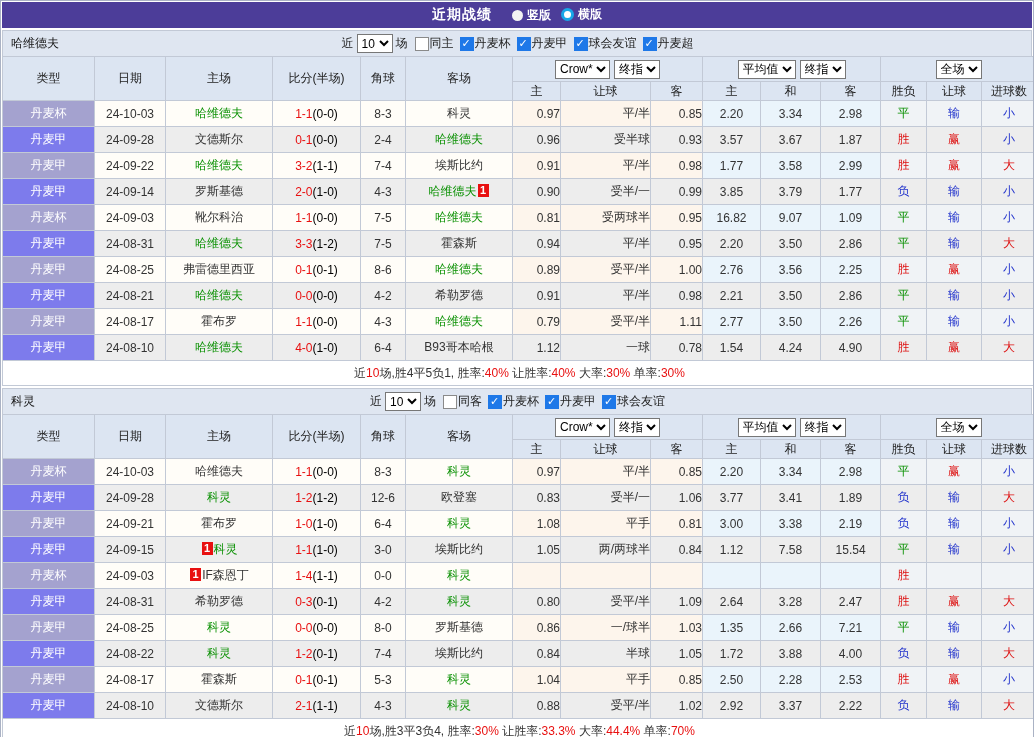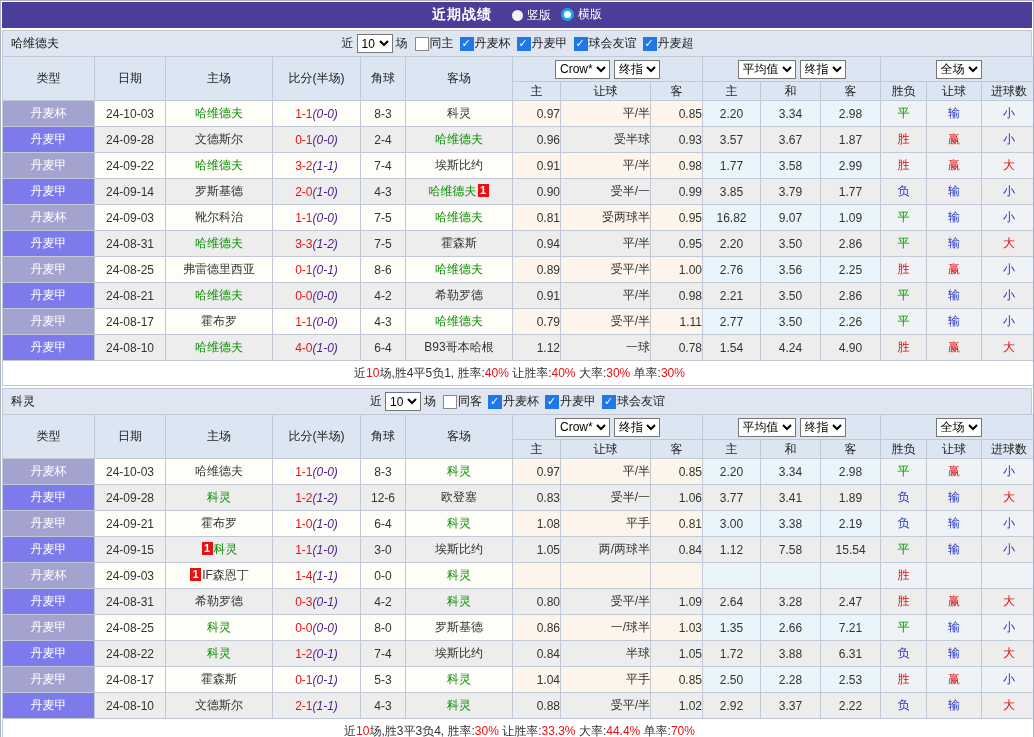--- a/index.html
+++ b/index.html
@@ -1,19 +1,19 @@
 <!DOCTYPE html>
 <html><head>
 <meta charset="utf-8">
 <style>
   html,body{margin:0;padding:0;background:#fff;}
   body{width:1034px;font-family:"Liberation Sans","DejaVu Sans",sans-serif;border:1px solid #aab2c4;box-sizing:border-box;padding:1px;}
   .title-bar{height:26px;background:#4c3d99;display:flex;align-items:center;justify-content:center;color:#fff;}
   .title{font-size:14px;font-weight:bold;letter-spacing:1px;margin-right:10px;}
-  .radio-label{font-size:12px;display:inline-flex;align-items:center;margin-left:10px;cursor:pointer;}
+  .radio-label{font-size:12px;display:inline-flex;align-items:center;margin-left:10px;cursor:pointer;font-weight:bold;}
   .radio{width:11px;height:11px;border-radius:50%;background:#f2f2f2;display:inline-block;margin-right:4px;}
   .radio.checked{width:7px;height:7px;background:#fff;border:3px solid #18a7e8;}
   .section{border-top:2px solid #fff;}
   .section-bar{position:relative;height:25px;background:#dfe6f1;border:1px solid #c2c9d6;border-bottom:none;display:flex;align-items:center;justify-content:center;font-size:12px;color:#222;}
   .team-name{position:absolute;left:8px;color:#111;}
   .controls{display:flex;align-items:center;}
   .controls select,.sel-th select{font-size:12px;height:19px;margin:0 2px;background:#fff;border:1px solid #777;}
   .ctl-txt{margin:0 1px;}
   .chk-label{display:inline-flex;align-items:center;margin-left:6px;cursor:pointer;}
   .cb{width:12px;height:12px;display:inline-block;border:1px solid #8a8a8a;background:#fff;margin-right:1px;position:relative;}
@@ -26,21 +26,21 @@
   tr.h2 th{height:18px;}
   tbody td{height:25px;color:#333;background:#fffdf8;}
   tbody td.c-crow{background:#fdf5ec;text-align:right;}
   tbody td.c-avg{background:#eaf4fb;}
   tbody td.c-res{background:#f0f3f6;}
   tbody tr.even td{background:#ededed;}
   tbody tr td.td-type{background:#a4a2cf;color:#fff;}
   tbody tr.even td.td-type{background:#7d7bec;}
   .t-green{color:#089000;}
   .score-ft{color:#e81010;}
-  .score-ht{color:#4c1d95;font-style:italic;}
+  .score-ht{color:#000000;}
   .badge{display:inline-block;background:#e81010;color:#fff;font-size:11px;font-weight:bold;line-height:13px;min-width:11px;height:13px;margin:0 1px;vertical-align:1px;}
   tfoot td{height:24px;background:#fff;color:#333;border:1px solid #c2c9d6;}
   .sum-red{color:#e81010;}
 </style>
 </head>
 <body>
 
 <div class="title-bar">
   <span class="title">近期战绩</span>
   <span id="layout-radios"><label class="radio-label">
@@ -495,21 +495,21 @@
             <td>24-08-22</td>
             <td><span class="t-green">科灵</span></td>
             <td><span class="score-ft">1-2</span><span class="score-ht">(0-1)</span></td>
             <td>7-4</td>
             <td><span>埃斯比约</span></td>
             <td class="c-crow">0.84</td>
             <td class="c-crow">半球</td>
             <td class="c-crow">1.05</td>
             <td class="c-avg">1.72</td>
             <td class="c-avg">3.88</td>
-            <td class="c-avg">6.31</td>
+            <td class="c-avg">4.00</td>
             <td class="c-res" style="color: rgb(34, 51, 204);">负</td>
             <td class="c-res" style="color: rgb(34, 51, 204);">输</td>
             <td class="c-res" style="color: rgb(221, 17, 17);">大</td>
           </tr>
           <tr class="odd">
             <td class="td-type">丹麦甲</td>
             <td>24-08-17</td>
             <td><span>霍森斯</span></td>
             <td><span class="score-ft">0-1</span><span class="score-ht">(0-1)</span></td>
             <td>5-3</td>

